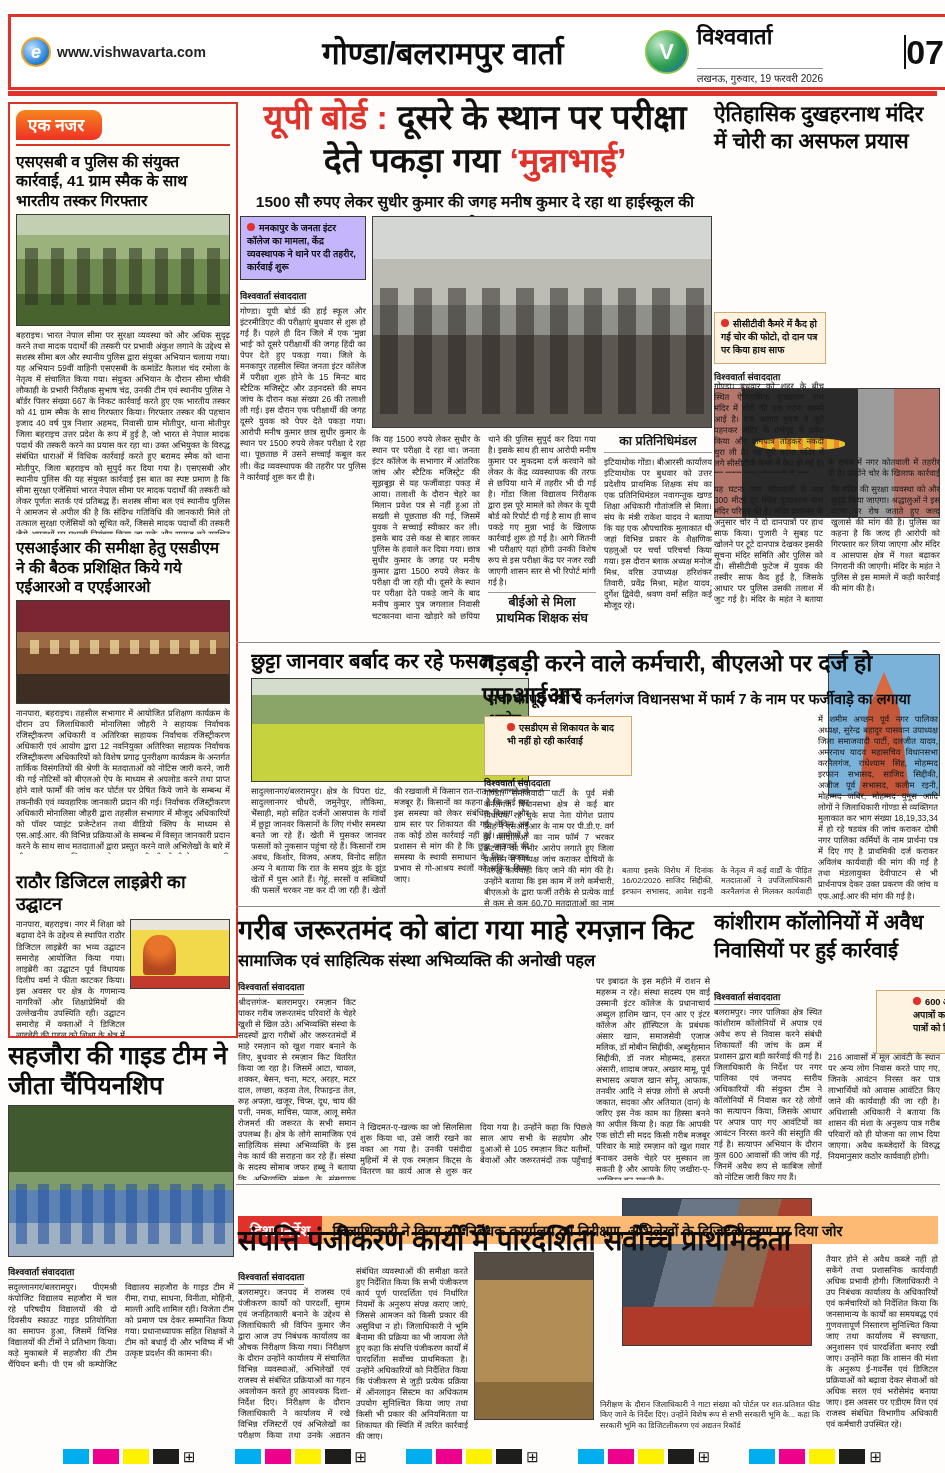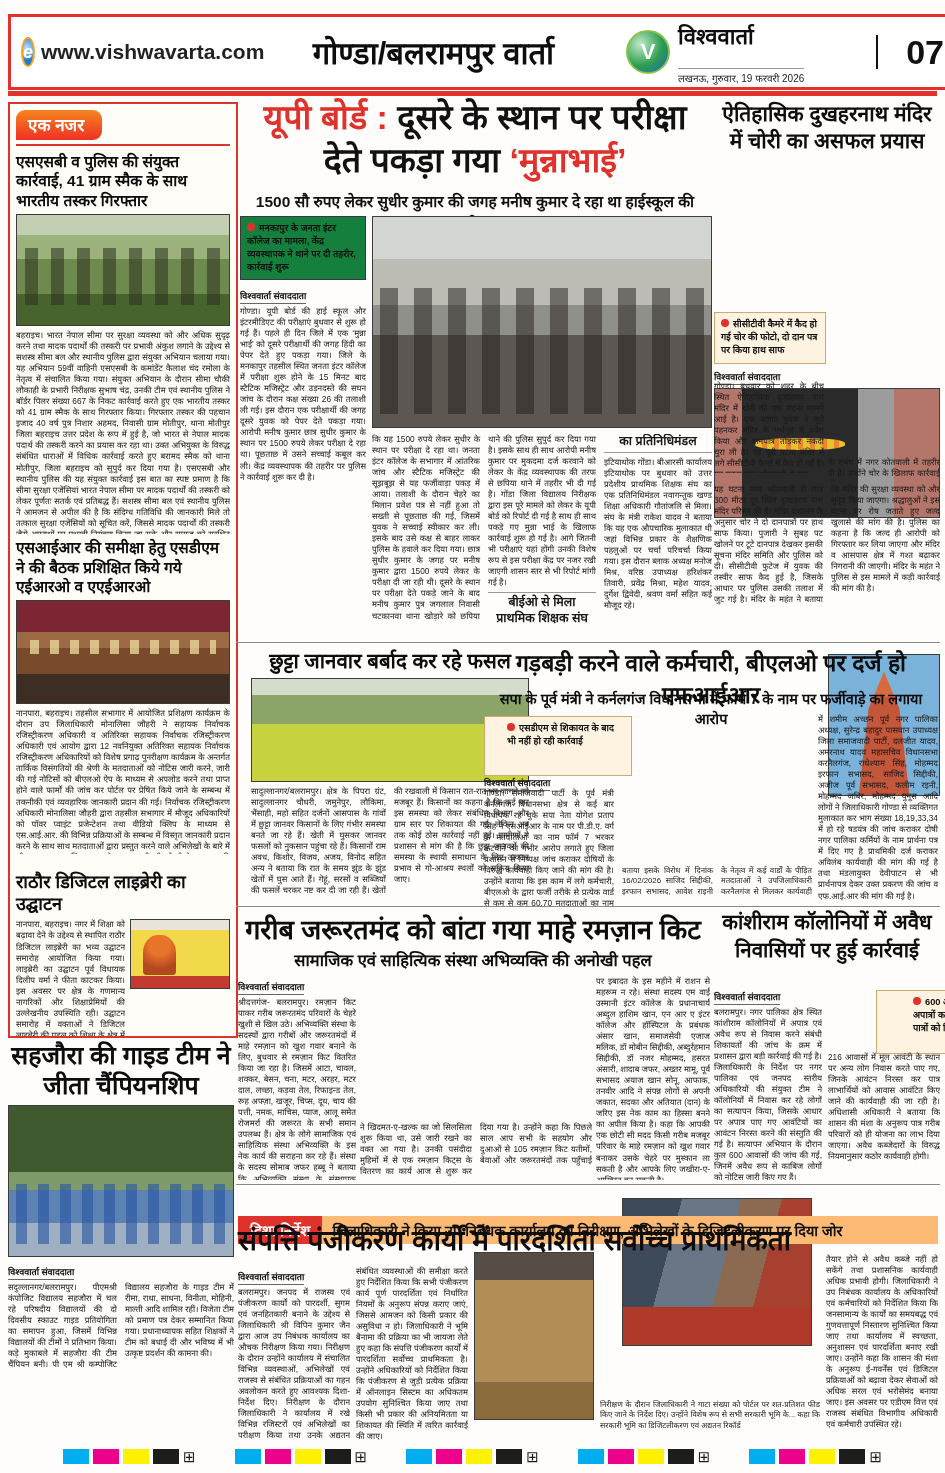--- a/index.html
+++ b/index.html
@@ -5,29 +5,29 @@
   html,body{margin:0;padding:0;background:#e8e8e8;}
   .page{position:relative;width:945px;height:1473px;background:#fffdfb;margin:0 auto;overflow:hidden;
         font-family:"Liberation Sans","DejaVu Sans",sans-serif;color:#111;}
   .abs{position:absolute;}
   .hdr{left:8px;top:14px;width:923px;height:70px;border:3px solid #e0312a;background:#fff;
        display:flex;align-items:center;justify-content:space-between;padding:0 10px;box-sizing:content-box;}
   .hdr-left{display:flex;align-items:center;gap:6px;width:220px;}
   .elogo{width:26px;height:26px;border-radius:50%;background:radial-gradient(circle at 35% 35%,#bfe3ff,#1e7ad4 70%);
          color:#fff;font-weight:bold;font-style:italic;font-size:18px;display:flex;align-items:center;justify-content:center;
          border:2px solid #f6a21d;}
-  .site{font-weight:bold;font-size:21px;color:#222;}
+  .site{font-weight:bold;font-size:14px;color:#222;}
   .hdr-title{font-size:31px;font-weight:bold;color:#0d0d0d;white-space:nowrap;}
   .hdr-brand{display:flex;align-items:center;gap:8px;}
   .globe{width:40px;height:40px;border-radius:50%;flex:0 0 40px;
          background:radial-gradient(circle at 30% 30%,#bfe9c9,#2e9e4f 55%,#1565c0 100%);
          color:#fff;font-weight:bold;font-size:22px;display:flex;align-items:center;justify-content:center;border:2px solid #8bc34a;}
   .brand{font-size:22px;font-weight:bold;color:#0d0d0d;border-bottom:1px solid #999;padding-bottom:18px;}
   .dateline{font-size:10px;color:#222;margin-top:2px;}
-  .pageno{font-size:34px;font-weight:bold;border-left:2px solid #111;padding-left:28px;line-height:1;}
+  .pageno{font-size:34px;font-weight:bold;border-left:2px solid #111;padding-left:0;line-height:1;}
   .redrule{left:8px;top:91px;width:929px;height:5px;background:#e0312a;}
 
   .leftbox{left:8px;top:102px;width:214px;height:920px;border:2px solid #d9352b;padding:6px;overflow:hidden;background:#fffdf8;}
   .badge{display:inline-block;background:linear-gradient(180deg,#f6851f,#ee3124);color:#fff;font-weight:bold;
          font-size:17px;padding:3px 18px 4px 12px;border-radius:9px 9px 9px 0;}
   .badge-rule{border-bottom:2px solid #d9352b;margin:4px 0 6px 0;}
   .h-md{font-weight:bold;font-size:15.5px;line-height:1.25;color:#0d0d0d;margin:4px 0;}
   .h-lg{font-weight:bold;font-size:18px;line-height:1.2;color:#0d0d0d;margin:18px 0 4px 0;}
   .body{font-size:8.3px;line-height:1.33;text-align:justify;overflow:hidden;color:#1a1a1a;}
   .byline{font-weight:bold;font-size:9px;border-bottom:1px solid #666;display:inline-block;margin-bottom:2px;padding-bottom:1px;}
@@ -56,27 +56,27 @@
         background:linear-gradient(180deg,#d9693f 0 20%,#c4563a 20% 100%);clip-path:polygon(50% 0,72% 30%,86% 100%,14% 100%,28% 30%);}
   .ph-field{background:linear-gradient(180deg,#d4dccb 0 16%,#8ba468 16% 44%,#c7d23f 44% 100%);}
   .ph-office{background:linear-gradient(105deg,#3d4a5a 0 26%,#6a7686 26% 52%,#8c6a52 52% 70%,#a8402f 70% 100%);position:relative;}
   .ph-office:after{content:"";position:absolute;left:0;right:0;bottom:0;height:26%;background:#b03a2a;}
   .ph-officer{background:linear-gradient(180deg,#564e44 0 16%,#b28d55 16% 78%,#8a6b3c 78% 100%);}
 
   .main-head{left:238px;top:96px;width:474px;height:92px;text-align:center;font-weight:bold;font-size:34px;line-height:1.25;}
   .red{color:#e0312a;}
   .main-sub{left:238px;top:190px;width:474px;height:24px;text-align:center;font-weight:bold;font-size:15.5px;}
   .hibox{background:#fdf3e0;border:1px solid #cfa96e;padding:5px 6px;font-weight:bold;font-size:9.3px;line-height:1.4;overflow:hidden;}
-  .hibox.dark{background:#15803d;border:1.5px solid #3a3a3a;}
+  .hibox.dark{background:#c4b5fd;border:1.5px solid #3a3a3a;}
   .dot{width:8px;height:8px;border-radius:50%;background:#e0312a;display:inline-block;margin-right:4px;}
   .cols2{column-count:2;column-gap:8px;}
   .cols3{column-count:3;column-gap:8px;}
   .subhead2{font-weight:bold;font-size:12.5px;text-align:center;line-height:1.25;margin:4px 0;border-top:1px solid #999;border-bottom:1px solid #999;padding:2px 0;}
   .hrline{height:1px;background:#8a8a8a;}
-  .h-sec{font-weight:bold;color:#0d0d0d;text-align:center;}
+  .h-sec{font-weight:bold;color:#0d0d0d;}
   .strip{left:238px;top:1188px;width:700px;height:28px;background:#fdba74;display:flex;align-items:center;gap:10px;overflow:hidden;margin-top:28px;}
   .strip .dbadge{background:#e0312a;color:#fff;font-weight:bold;font-size:15px;padding:4px 12px;flex:0 0 auto;}
   .strip .stext{font-weight:bold;font-size:14.5px;}
   .regrow{left:8px;top:1448px;width:929px;height:16px;display:flex;justify-content:space-between;padding:0 55px;box-sizing:border-box;}
   .reggrp{display:flex;gap:4px;align-items:center;}
   .sq{width:26px;height:15px;display:inline-block;}
   .sq.c{background:#00aeef;} .sq.m{background:#ec008c;} .sq.y{background:#fff200;} .sq.k{background:#1d1d1b;}
   .regglyph{font-size:15px;line-height:1;color:#1d1d1b;}
 </style>
 </head>

